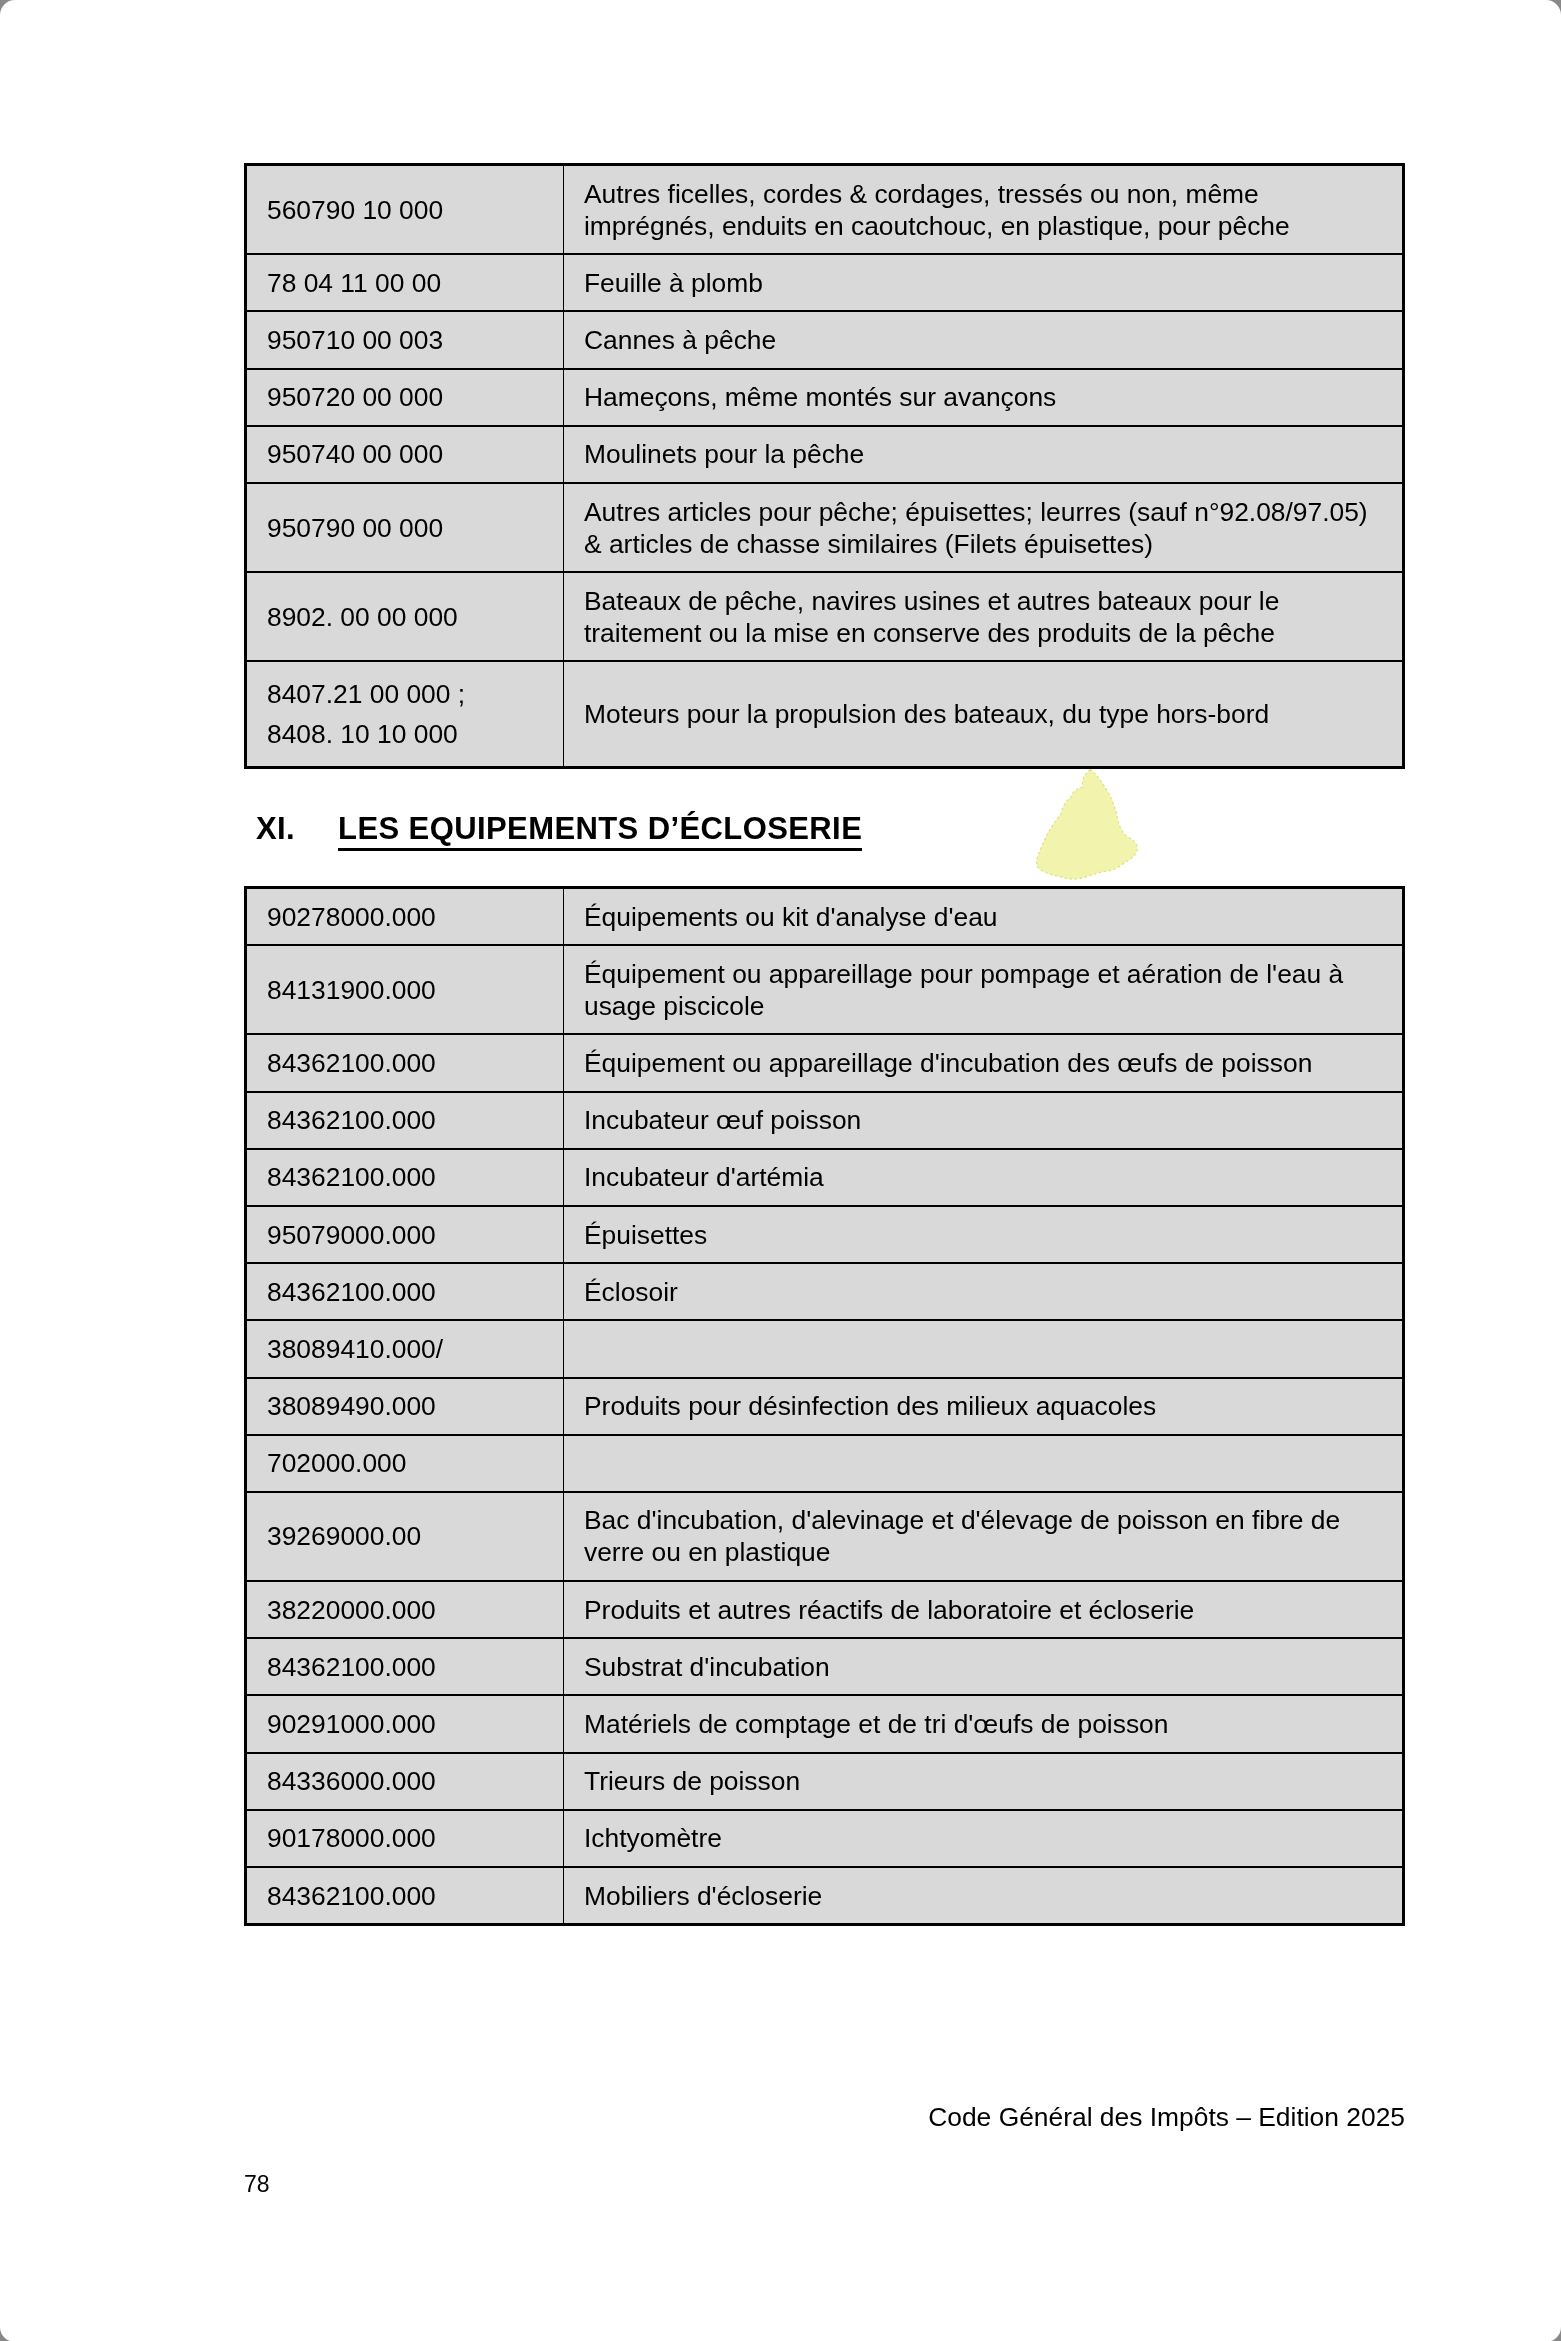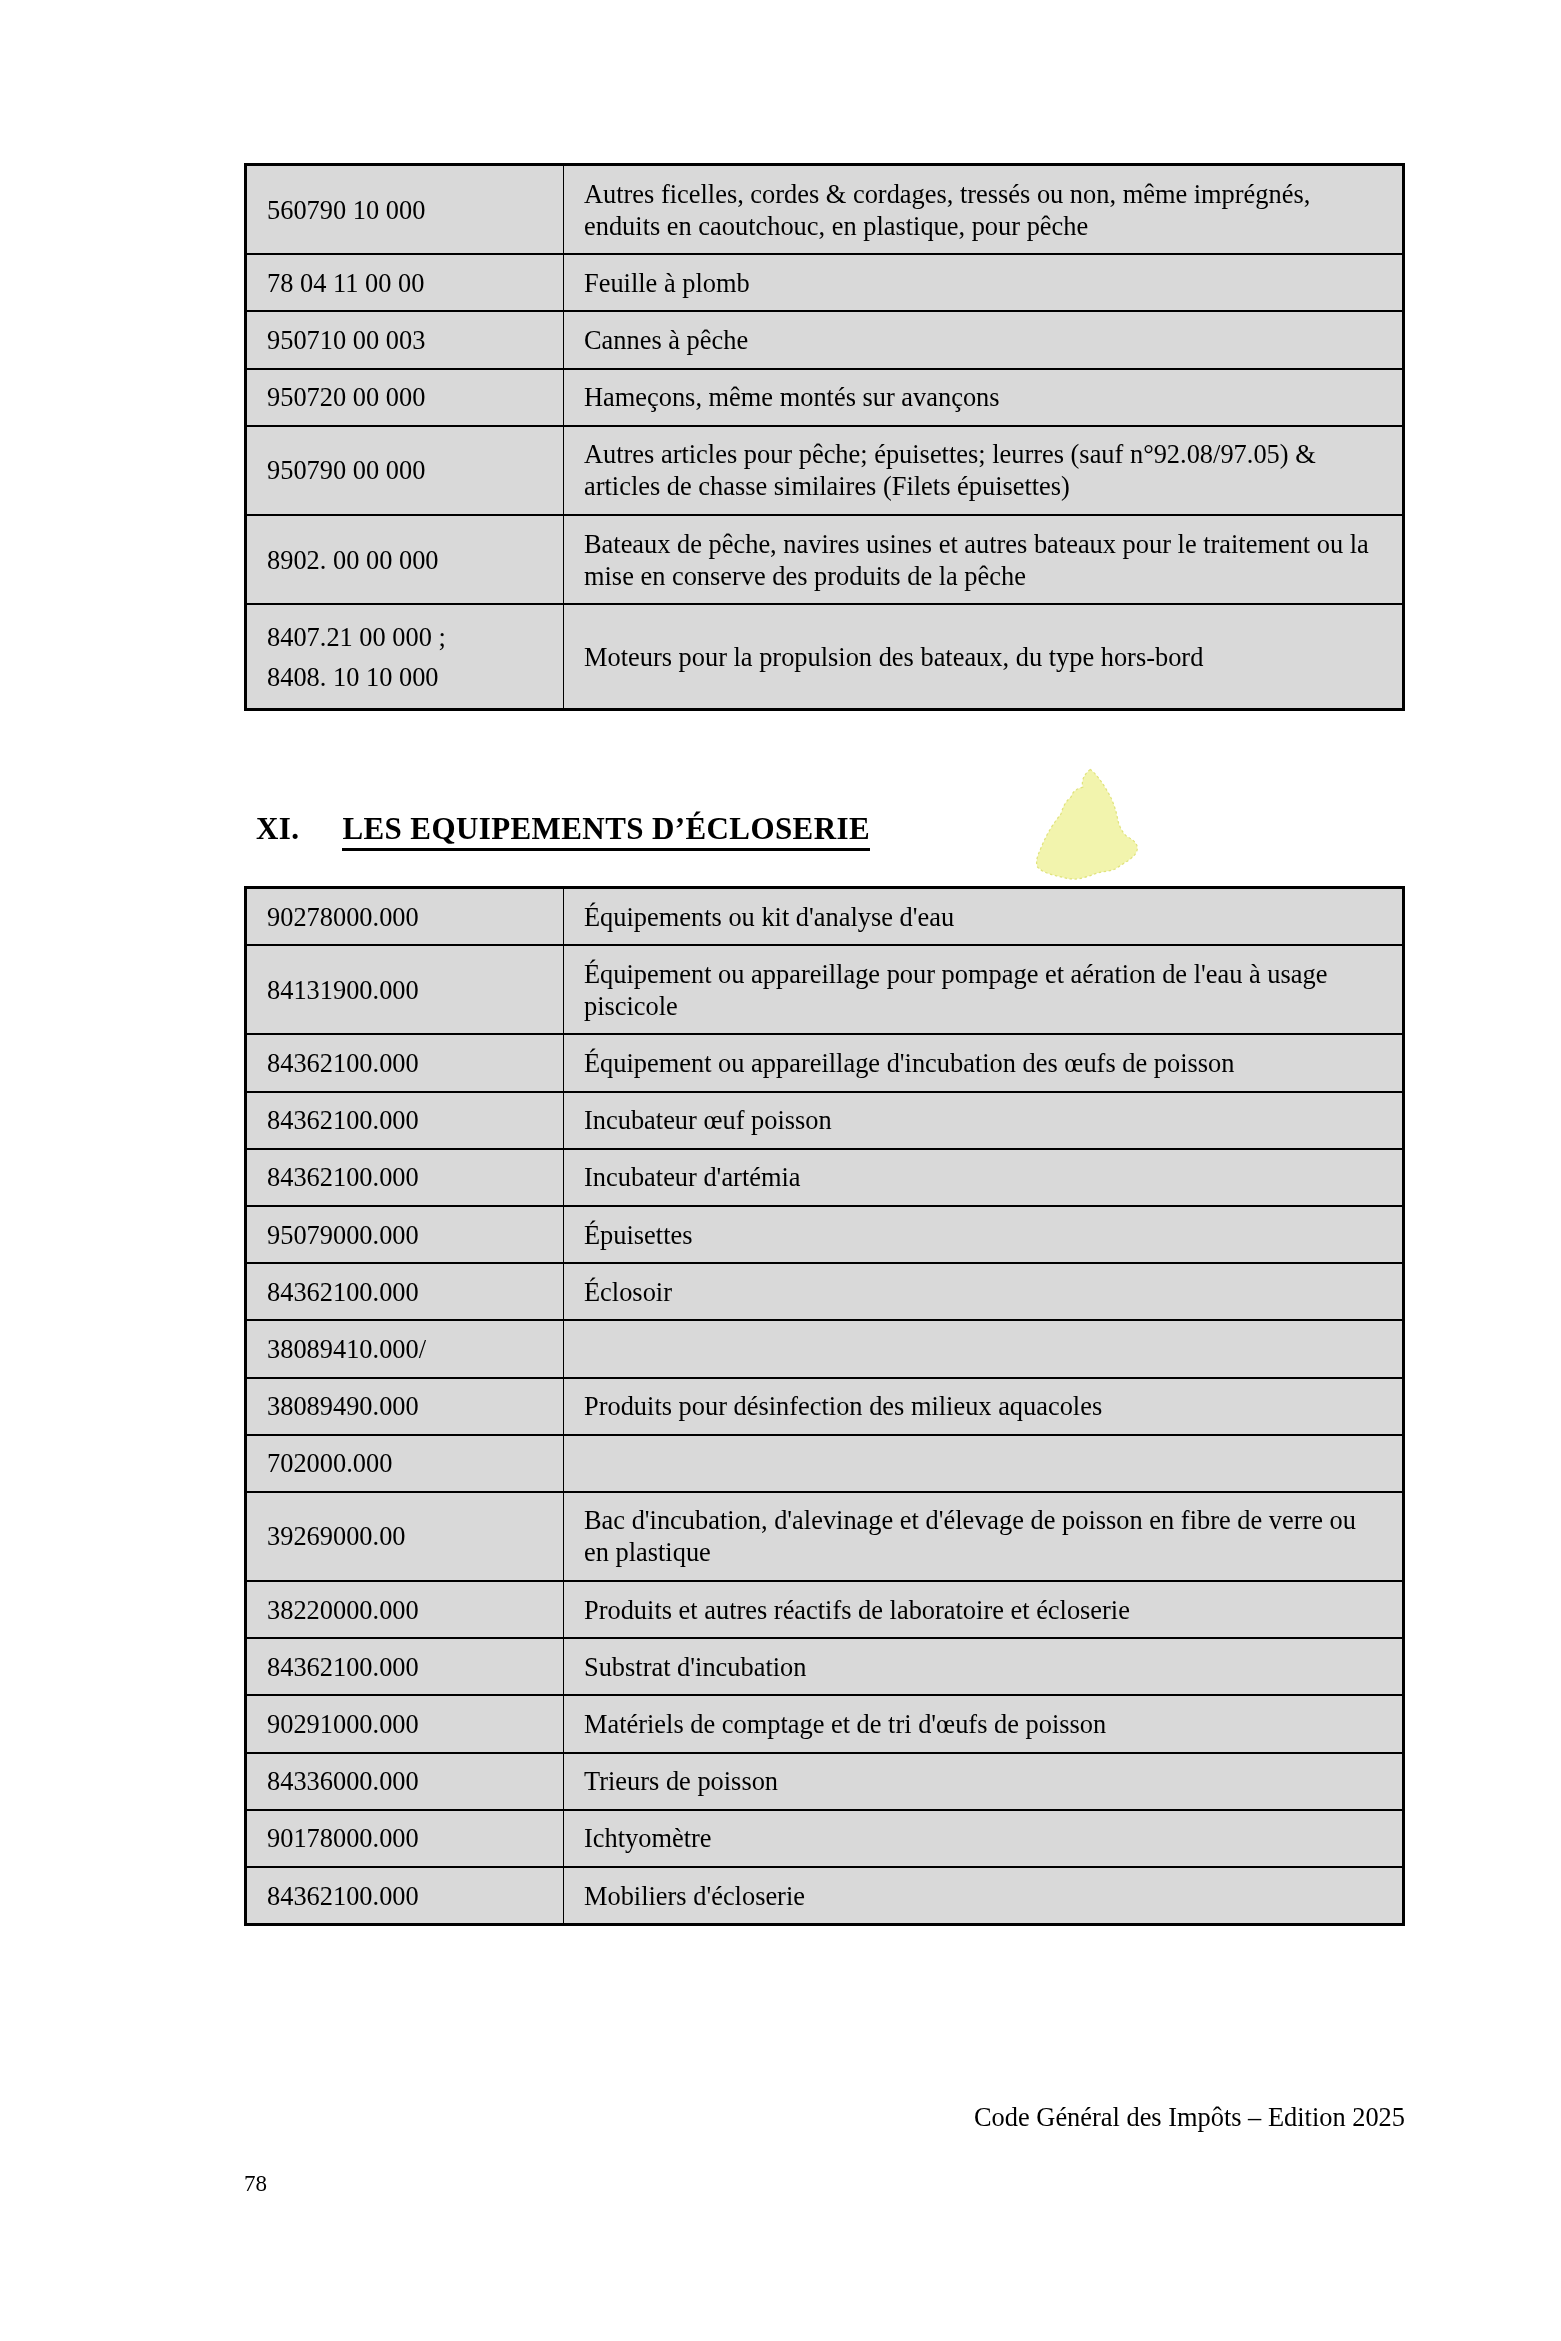--- a/index.html
+++ b/index.html
@@ -1,22 +1,23 @@
 <!DOCTYPE html>
 <html style="--page-bg: #ffffff; --text: #000000; --cell-bg: #d9d9d9; --border: #000000; --watermark-fill: #f1f3a5;font-size:13.2px"><head>
 <meta charset="utf-8">
 <style>
   html,body{margin:0;padding:0;background:#888;}
   .page{
     position:relative;
     width:1561px;height:2342px;
     background:var(--page-bg,#ffffff);
-    font-family:Liberation Serif, serif;
+    font-family:Liberation Sans, sans-serif;
     color:var(--text,#000);
     overflow:hidden;
+    border-radius:15px;
   }
   table.tbl{
     position:absolute;
     left:244px;
     width:1161px;
     border-collapse:collapse;
     table-layout:fixed;
     border:3.3px solid var(--border,#000);
     z-index:1;
     font-size:26.4px;
@@ -98,20 +99,24 @@
         <td class="code">78 04 11 00 00</td>
         <td class="desc">Feuille à plomb</td>
       </tr>
       <tr>
         <td class="code">950710 00 003</td>
         <td class="desc">Cannes à pêche</td>
       </tr>
       <tr>
         <td class="code">950720 00 000</td>
         <td class="desc">Hameçons, même montés sur avançons</td>
+      </tr>
+      <tr>
+        <td class="code">950740 00 000</td>
+        <td class="desc">Moulinets pour la pêche</td>
       </tr>
       <tr>
         <td class="code">950790 00 000</td>
         <td class="desc">Autres articles pour pêche; épuisettes; leurres (sauf n°92.08/97.05) &amp; articles de chasse similaires (Filets épuisettes)</td>
       </tr>
       <tr>
         <td class="code">8902. 00 00 000</td>
         <td class="desc">Bateaux de pêche, navires usines et autres bateaux pour le traitement ou la mise en conserve des produits de la pêche</td>
       </tr>
       <tr>

